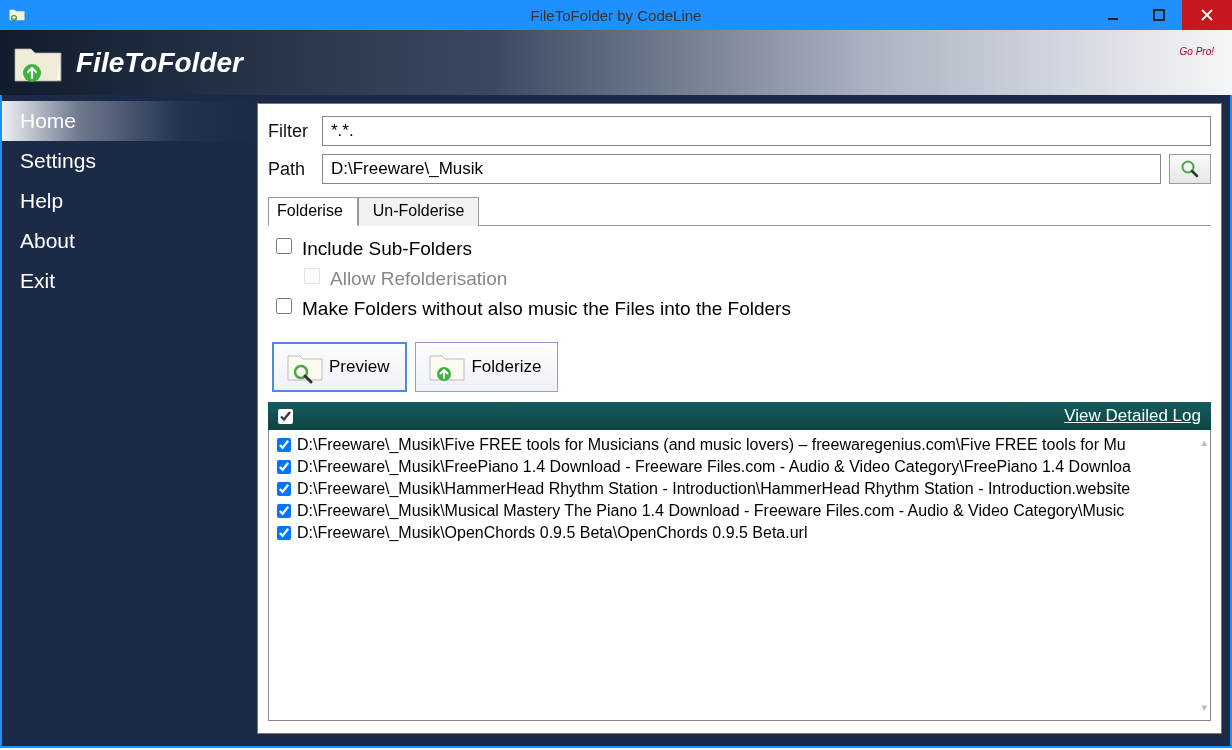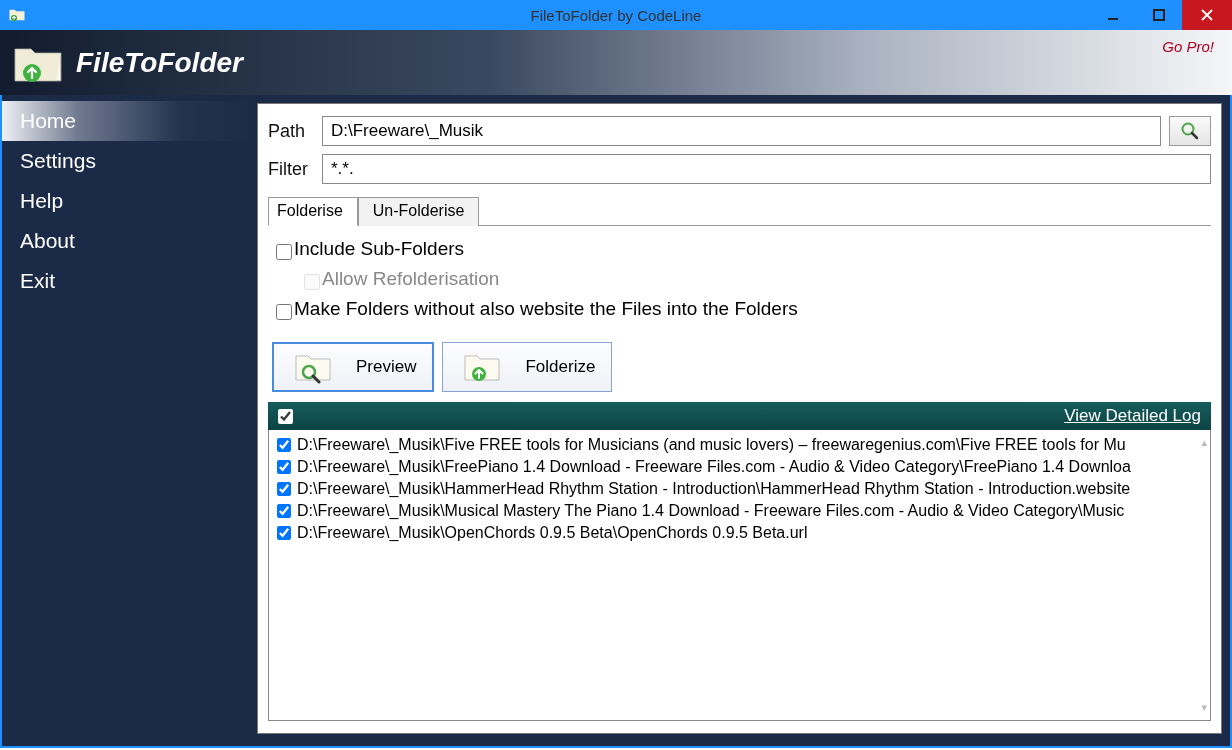--- a/index.html
+++ b/index.html
@@ -8,47 +8,47 @@
 .titlebar { height: 30px; background: #1e90ff; display: flex; align-items: center; position: relative; gap: 24px; }
 .titlebar-icon { width: 18px; height: 18px; margin-left: 8px; }
 .titlebar-title { position: absolute; left: 50%; transform: translateX(-50%); color: #333; font-size: 15px; }
 .titlebar-buttons { margin-left: auto; display: flex; height: 100%; }
 .titlebar-btn { width: 46px; height: 100%; display: flex; align-items: center; justify-content: center; color: #222; font-size: 14px; cursor: pointer; }
 .titlebar-btn.close { background: #c8171e; color: #fff; width: 50px; font-size: 16px; }
 
 .app-header { height: 65px; background: linear-gradient(to right, #111c2e 0%, #3b4960 40%, #a9b1c0 70%, #f5f6f8 100%); display: flex; align-items: center; padding-left: 12px; position: relative; font-style: italic; }
 .app-logo { display: flex; align-items: center; gap: 12px; }
 .app-name { color: #fff; font-size: 28px; font-weight: 600; }
-.gopro { position: absolute; right: 18px; top: 8px; color: #b00020; font-size: 15px; cursor: pointer; }
+.gopro { position: absolute; right: 18px; top: 16px; color: #b00020; font-size: 10px; cursor: pointer; }
 
 .body { display: flex; height: 653px; background: #1b2a46; border: 2px solid #1e90ff; border-top: none; }
 
 .sidebar { width: 255px; background: #1b2a46; padding-top: 6px; }
 .sidebar-item { height: 40px; display: flex; align-items: center; padding-left: 18px; color: #fff; font-size: 21px; cursor: pointer; }
 .sidebar-item.active { background: linear-gradient(to right, #eef0f4 0%, #6f798f 30%, #23324f 70%, #1b2a46 100%); color: #fff; }
 
 .main { flex: 1; background: #fff; margin: 8px 8px 12px 0; border: 1px solid #777; padding: 12px 10px; display: flex; flex-direction: column; }
 
 .row { display: flex; align-items: center; margin-bottom: 8px; gap: 8px; }
 .row-label { width: 46px; font-size: 18px; color: #111; }
 .text-input { flex: 1; height: 30px; border: 1px solid #888; padding: 0 8px; font-size: 17px; background: #fff; }
 .search-btn { width: 42px; height: 30px; border: 1px solid #999; background: linear-gradient(#fafafa,#e6e6e6); display: flex; align-items: center; justify-content: center; cursor: pointer; }
 
 .tabs { display: flex; border-bottom: 1px solid #999; margin-top: 4px; }
 .tab { padding: 4px 14px 5px; border: 1px solid #999; border-bottom: none; background: #f2f2f2; font-size: 16px; cursor: pointer; position: relative; top: 1px; margin-right: 0; }
 .tab.active { background: #fff; border-bottom: 1px solid #fff; padding-left: 8px; }
 
 .options { padding: 12px 8px 10px; }
-.chk-row { display: flex; align-items: flex-end; gap: 2px; font-size: 19px; margin-bottom: 8px; }
+.chk-row { display: flex; align-items: flex-start; gap: 10px; font-size: 19px; margin-bottom: 8px; }
 .chk-row input[type=checkbox] { width: 16px; height: 16px; }
 .chk-row.indent { margin-left: 28px; color: #888; }
 .chk-row.indent input { opacity: 0.6; }
 
 .action-buttons { display: flex; gap: 8px; margin: 4px 0 10px 4px; }
-.action-btn { display: flex; align-items: center; gap: 24px; padding: 6px 16px 6px 20px; border: 1px solid #8aa3d6; background: linear-gradient(#fdfdfe,#eef1f7); font-size: 17px; cursor: pointer; }
+.action-btn { display: flex; align-items: center; gap: 5px; padding: 6px 16px 6px 12px; border: 1px solid #8aa3d6; background: linear-gradient(#fdfdfe,#eef1f7); font-size: 17px; cursor: pointer; }
 .action-btn.selected { border: 2px solid #4a8be0; }
 
 .list-header { height: 28px; background: #0e4a4a; background: linear-gradient(#155d5d,#0d4343); display: flex; align-items: center; padding: 9px 10px; color: #fff; }
 .list-header input[type=checkbox] { width: 15px; height: 15px; accent-color: #fff; }
 .view-log { margin-left: auto; text-decoration: underline; font-size: 17px; cursor: pointer; }
 
 .list-box { flex: 1; border: 1px solid #888; border-top: none; background: #fff; overflow: hidden; position: relative; }
 .list-items { padding: 4px 0; }
 .list-item { display: flex; align-items: center; gap: 6px; padding: 0 8px; font-size: 16px; line-height: 22px; white-space: nowrap; overflow: hidden; }
 .list-item input[type=checkbox] { width: 14px; height: 14px; flex-shrink: 0; }
@@ -119,54 +119,54 @@
         <span>About</span>
       </div>
     <div class="sidebar-item">
         <span>Exit</span>
       </div>
   </div>
 
   <div class="main">
 
     <div class="row">
+      <span class="row-label">Filter</span>
+      <input class="text-input" value="*.*." style="">
+    </div>
+
+    <div class="row">
       <span class="row-label">Path</span>
       <input class="text-input" value="D:\Freeware\_Musik" style="">
       <div class="search-btn">
         <span>
             <svg width="20" height="20" viewBox="0 0 20 20">
               <circle cx="8" cy="8" r="5.5" fill="none" stroke="#4aa64a" stroke-width="2"></circle>
               <line x1="12" y1="12" x2="17" y2="17" stroke="#333" stroke-width="2.5" stroke-linecap="round"></line>
             </svg>
           </span>
       </div>
-    </div>
-
-    <div class="row">
-      <span class="row-label">Filter</span>
-      <input class="text-input" value="*.*." style="">
     </div>
 
     <div class="tabs">
       <div class="tab active"><span>Folderise</span></div>
       <div class="tab"><span>Un-Folderise</span></div>
     </div>
 
     <div class="options">
       <label class="chk-row">
         <input type="checkbox" style="">
         <span>Include Sub-Folders</span>
       </label>
       <label class="chk-row indent">
         <input type="checkbox" disabled="" style="">
         <span>Allow Refolderisation</span>
       </label>
       <label class="chk-row">
         <input type="checkbox" style="">
-        <span>Make Folders without also website the Files into the Folders</span>
+        <span>Make Folders without also music the Files into the Folders</span>
       </label>
     </div>
 
     <div class="action-buttons">
       <div class="action-btn selected">
         <span>
           <svg width="38" height="34" viewBox="0 0 38 34">
               <path fill="#fdfaf0" stroke="#bbb" d="M2 6h12l3 3h19v21H2z"></path>
               <circle cx="15" cy="22" r="6" fill="none" stroke="#4aa64a" stroke-width="2.5"></circle>
               <line x1="19" y1="26" x2="25" y2="32" stroke="#333" stroke-width="3" stroke-linecap="round"></line>

